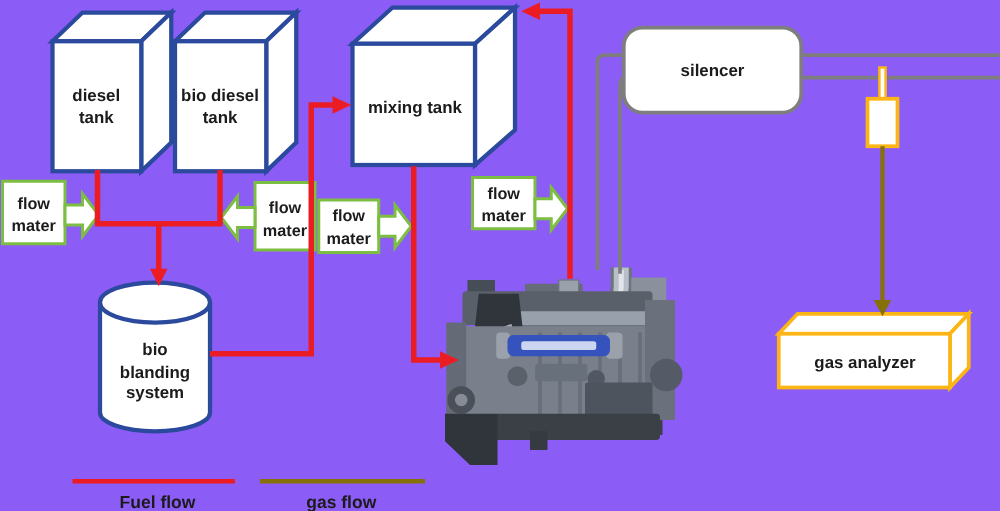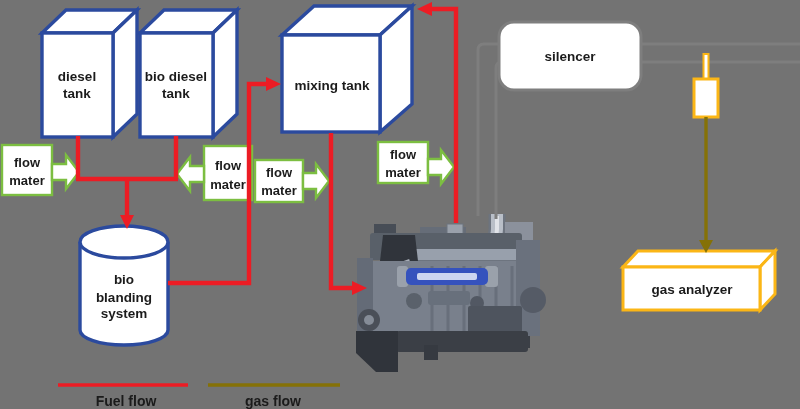--- a/index.html
+++ b/index.html
@@ -1,16 +1,16 @@
 <!DOCTYPE html>
 <html><head>
 <meta charset="utf-8">
 <style>
   html,body{margin:0;padding:0;background:#fff;}
-  .stage{position:relative;width:800px;height:409px;background:#737373;overflow:hidden;
+  .stage{position:relative;width:800px;height:409px;background:#8b5cf6;overflow:hidden;
          font-family:"Liberation Sans",sans-serif;}
   svg{display:block;}
   .lbl{font-family:"Liberation Sans",sans-serif;font-weight:bold;font-size:13.5px;
        fill:#1b1b1b;text-anchor:middle;}
   .lbl-sm{font-size:13px;}
   .lbl-lg{font-size:14px;}
   .blue{fill:#fff;stroke:#2b4a9e;stroke-width:3.4;stroke-linejoin:miter;}
   .green{fill:#fff;stroke:#7cbe41;stroke-width:2.4;stroke-linejoin:miter;}
   .red-l{fill:none;stroke:#ec1c24;stroke-width:4.4;}
   .red-f{fill:#ec1c24;stroke:none;}

